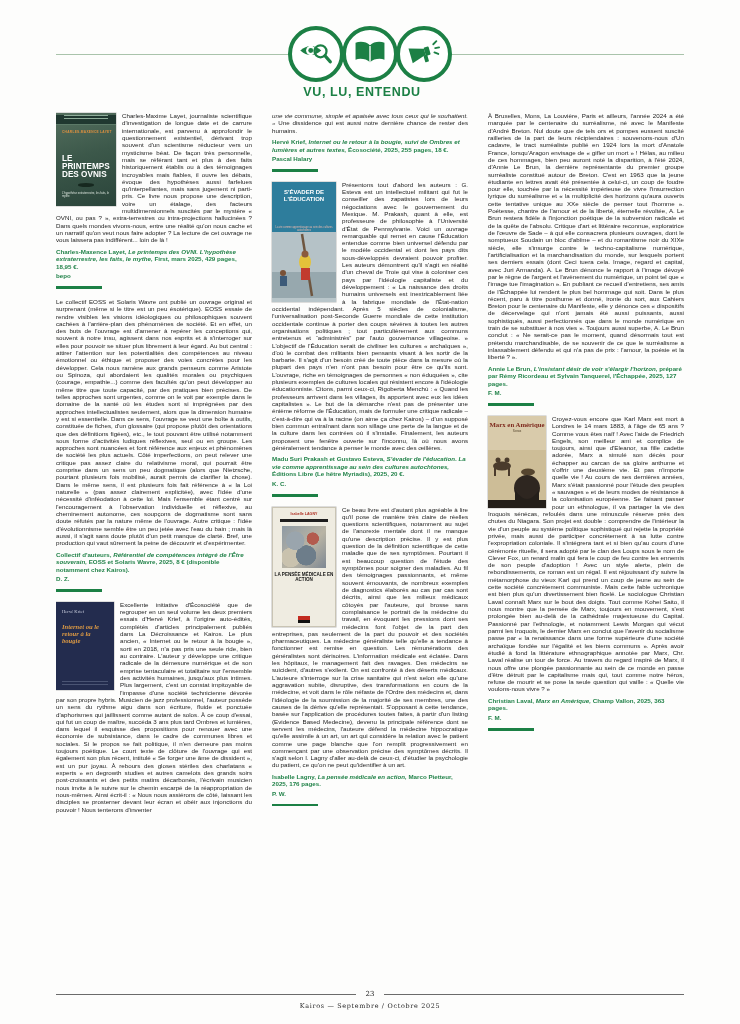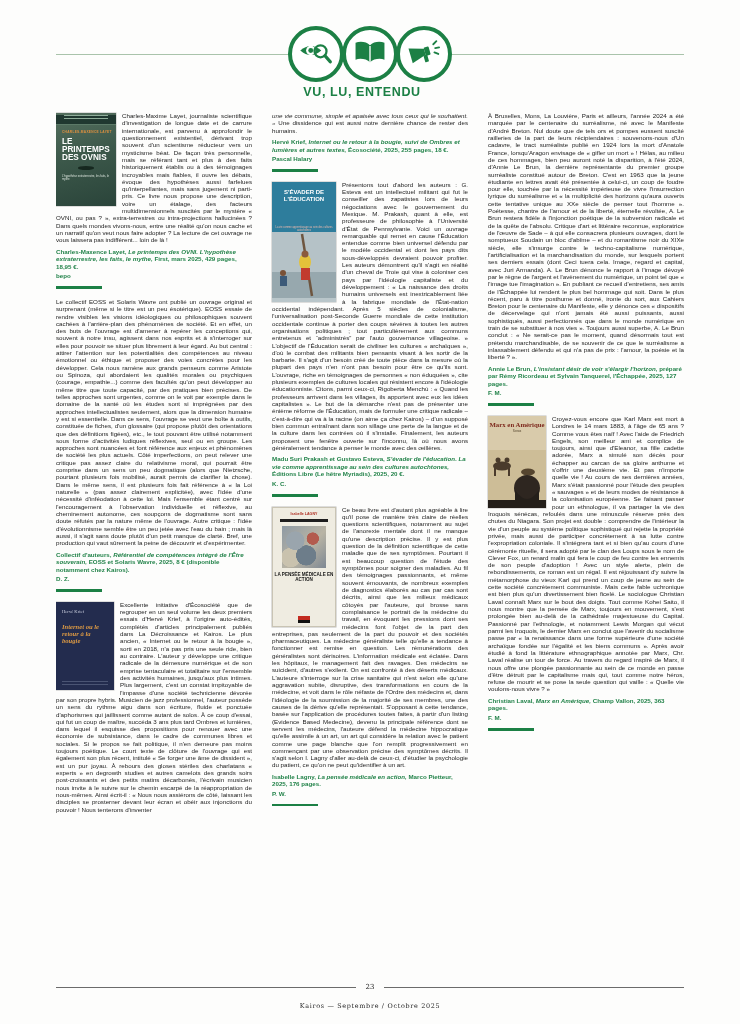--- a/index.html
+++ b/index.html
@@ -33,21 +33,21 @@
   .reviewer{font-size:6.2px;color:#23834a;font-weight:bold;margin:2px 0 0;}
   .divider{width:46px;height:2.6px;background:#1c8045;margin:7px 0 9px;}
   
   .cover{float:left;margin:1px 6px 2px 0;box-sizing:border-box;position:relative;overflow:hidden;
          box-shadow:0 0 0 .5px rgba(0,0,0,.25);}
   
   .cover-ovnis{width:60px;height:93px;background:linear-gradient(165deg,#55705f 0%,#3c584a 45%,#2a443a 100%);}
   .cover-ovnis .band{height:9px;background:#203830;border-bottom:1px solid #5c7a68;}
   .cover-ovnis .band i{display:block;height:1px;background:#8fae9a;margin:2px 8px 0;}
   .cover-ovnis .auth{color:#e0913f;font-size:3.2px;font-weight:bold;letter-spacing:.3px;margin:5px 0 0 6px;}
-  .cover-ovnis .ttl{color:#fff;font-weight:bold;font-size:8.2px;line-height:.95;margin:4px 0 0 6px;width:50px;}
+  .cover-ovnis .ttl{color:#fff;font-weight:bold;font-size:8.2px;line-height:.95;margin:21px 0 0 6px;width:50px;}
   .cover-ovnis .ufo{width:16px;height:3.5px;background:#16281f;border-radius:50%;margin:5px auto 0;}
   .cover-ovnis .sub{color:#d8e2da;font-size:2.8px;margin:5px 0 0 6px;width:48px;line-height:1.2;}
   
   .cover-bougie{width:58px;height:88px;background:#232c4e;padding:7px 6px;}
   .cover-bougie .auth{color:#c9cddd;font-size:4.6px;font-family:"Liberation Serif",serif;}
   .cover-bougie .ttl{color:#dd9a44;font-size:6.6px;line-height:1.1;font-style:italic;
                      font-family:"Liberation Serif",serif;margin-top:9px;font-weight:bold;}
   .cover-bougie .foot{position:absolute;bottom:5px;left:6px;right:6px;}
   .cover-bougie .foot i{display:block;height:1px;background:#4a5473;margin-top:2px;}
   
@@ -83,21 +83,21 @@
   .cover-marx{width:58px;height:92px;background:#d9cbab;}
   .cover-marx .ttl{color:#7e2a1e;font-family:"Liberation Serif",serif;font-weight:bold;
                    font-size:6.8px;line-height:1.05;text-align:center;margin-top:5px;}
   .cover-marx .sub{color:#5a4a33;font-family:"Liberation Serif",serif;font-size:3px;text-align:center;margin-top:1px;}
   .cover-marx svg{display:block;position:absolute;bottom:0;left:0;}
   
   .footer{margin-top:auto;flex:0 0 auto;font-family:"DejaVu Serif","Liberation Serif",serif;}
   .pageno-row{display:flex;align-items:center;gap:10px;}
   .fline{flex:1;height:1px;background:#6b6b6b;}
   .pageno{font-size:7px;color:#222;}
-  .issue{font-size:6.4px;letter-spacing:.7px;margin-top:11px;color:#222;text-align:center;}
+  .issue{font-size:6.4px;letter-spacing:.7px;margin-top:4px;color:#222;text-align:center;}
 </style>
 </head>
 <body>
 
 <div class="page">
 
   <div class="masthead">
     <div class="mast-line"></div>
     <div class="badges">
       <div class="badge">

